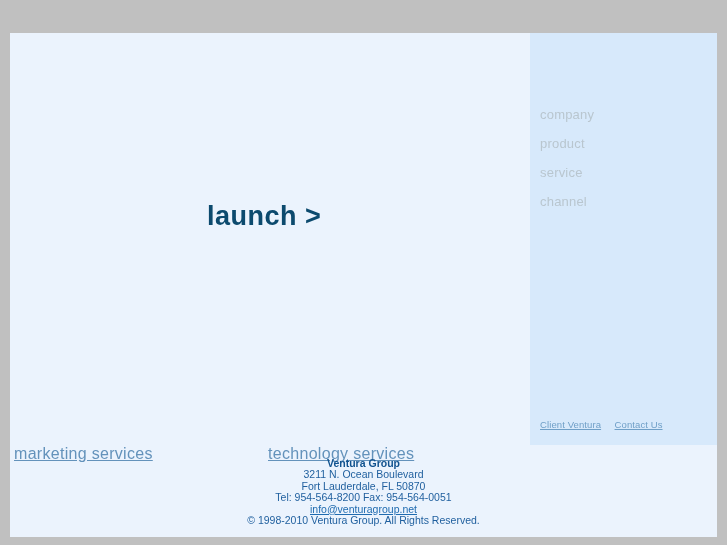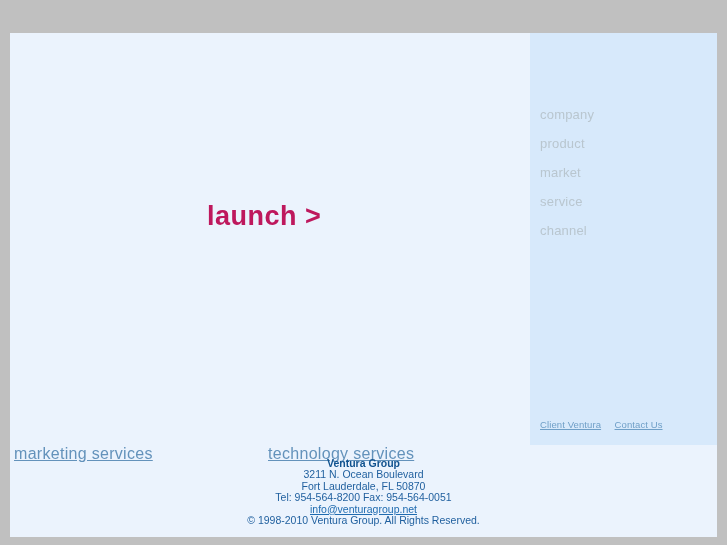--- a/index.html
+++ b/index.html
@@ -36,21 +36,21 @@
     height: 412px;
     background: #ebf3fd;
   }
 
   #launch-headline {
     position: absolute;
     left: 197px;
     top: 168px;
     font-size: 27px;
     font-weight: bold;
-    color: #be185d;
+    color: #0c4a6e;
     letter-spacing: 0.5px;
     white-space: nowrap;
     text-decoration: none;
   }
 
   
   #sidebar {
     position: absolute;
     left: 520px;
     top: 0;
@@ -147,21 +147,20 @@
 
   <div id="main-column">
     <a id="launch-headline" href="#">launch &gt;</a>
   </div>
 
   <div id="sidebar">
 
     <nav id="sidebar-nav">
       <a class="nav-item" href="#">company</a>
       <a class="nav-item" href="#">product</a>
-      <a class="nav-item" href="#">market</a>
       <a class="nav-item" href="#">service</a>
       <a class="nav-item" href="#">channel</a>
     </nav>
 
     <div id="sidebar-small-links">
       <a class="small-link" href="#">Client Ventura</a>
       <a class="small-link" href="#">Contact Us</a>
     </div>
 
   </div>

